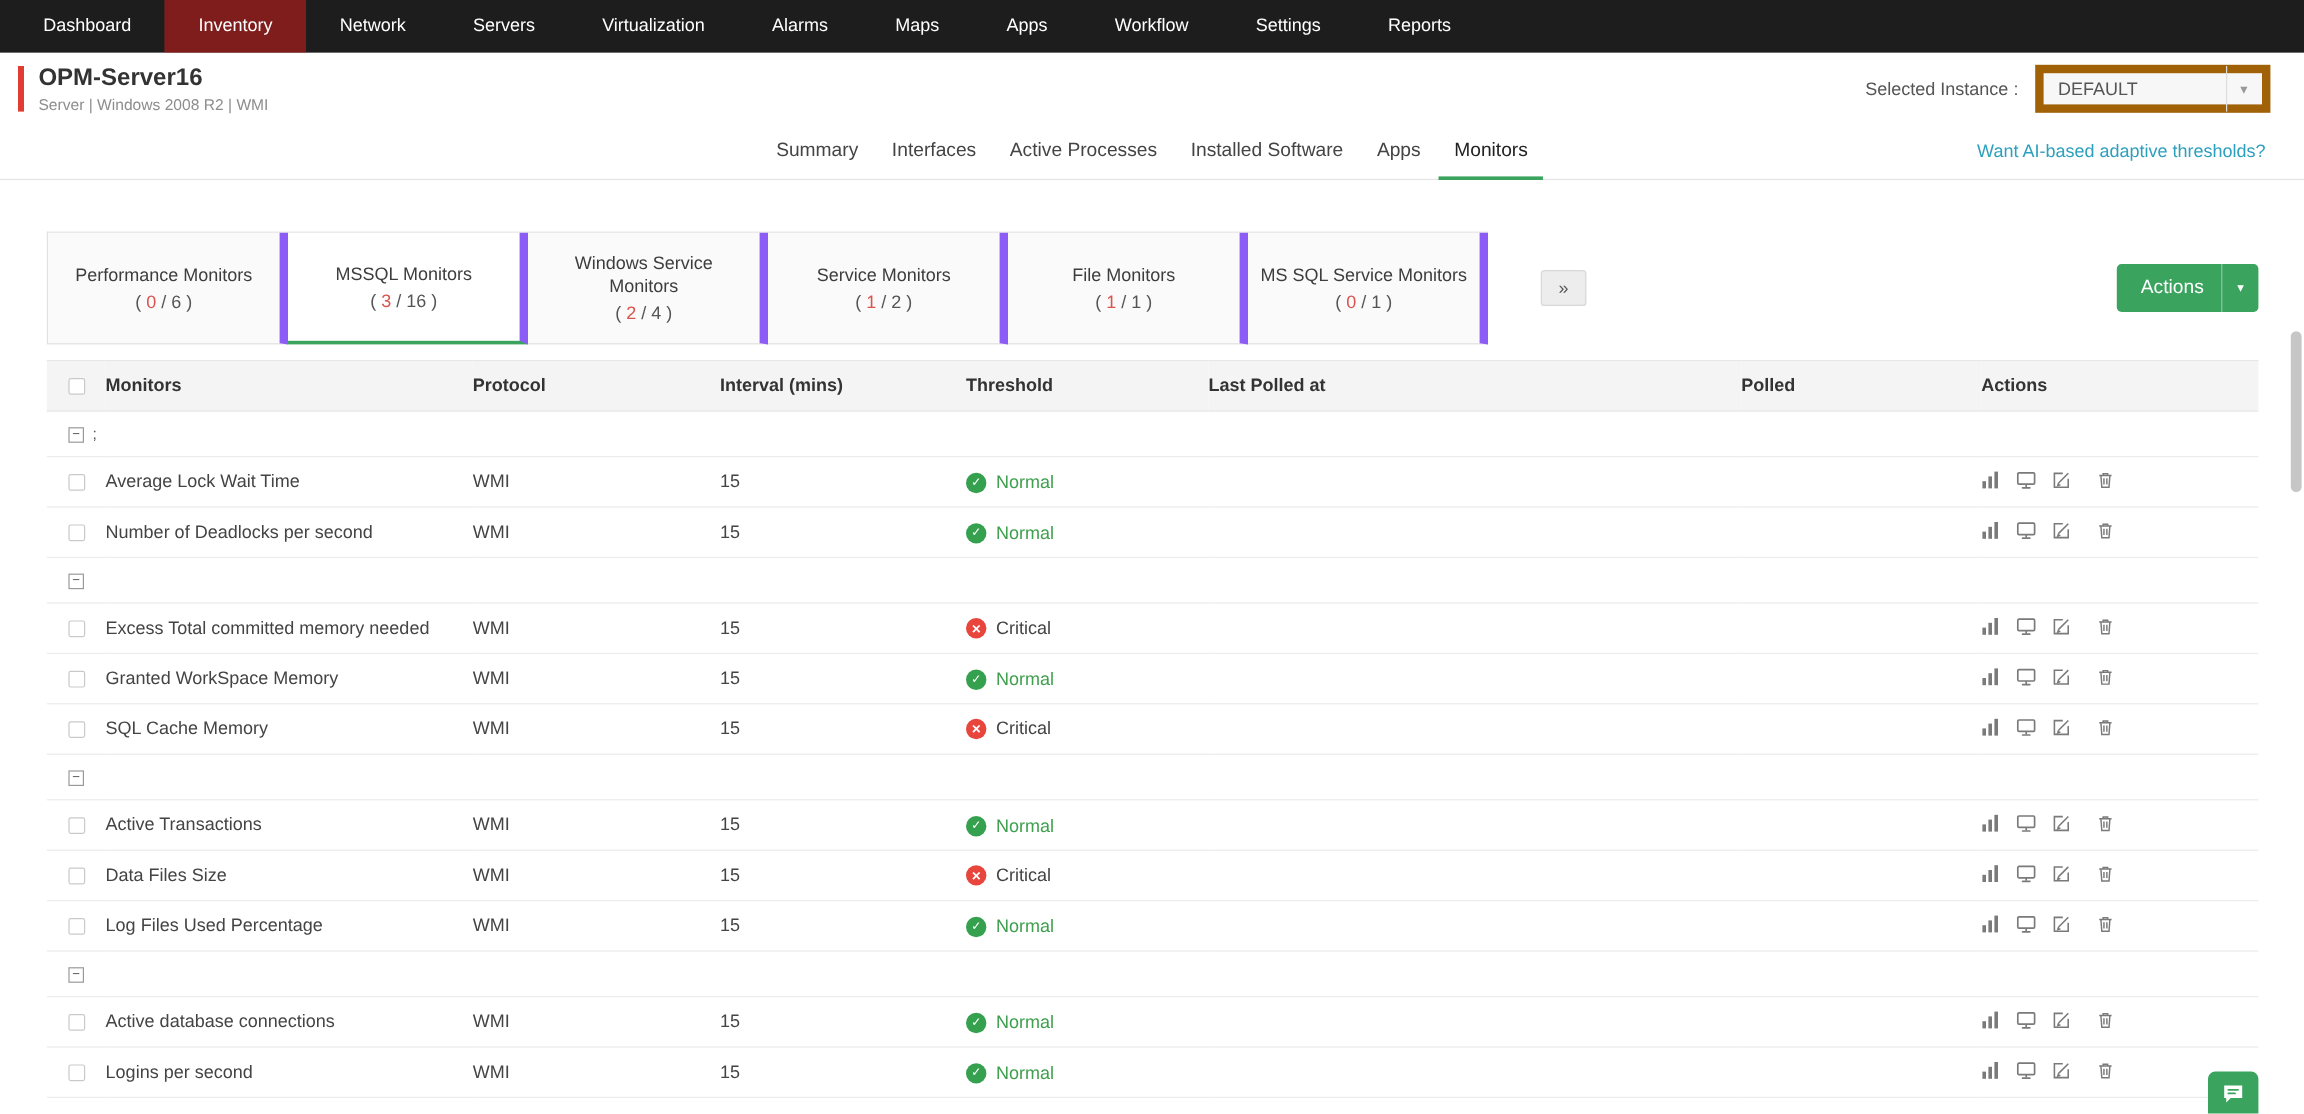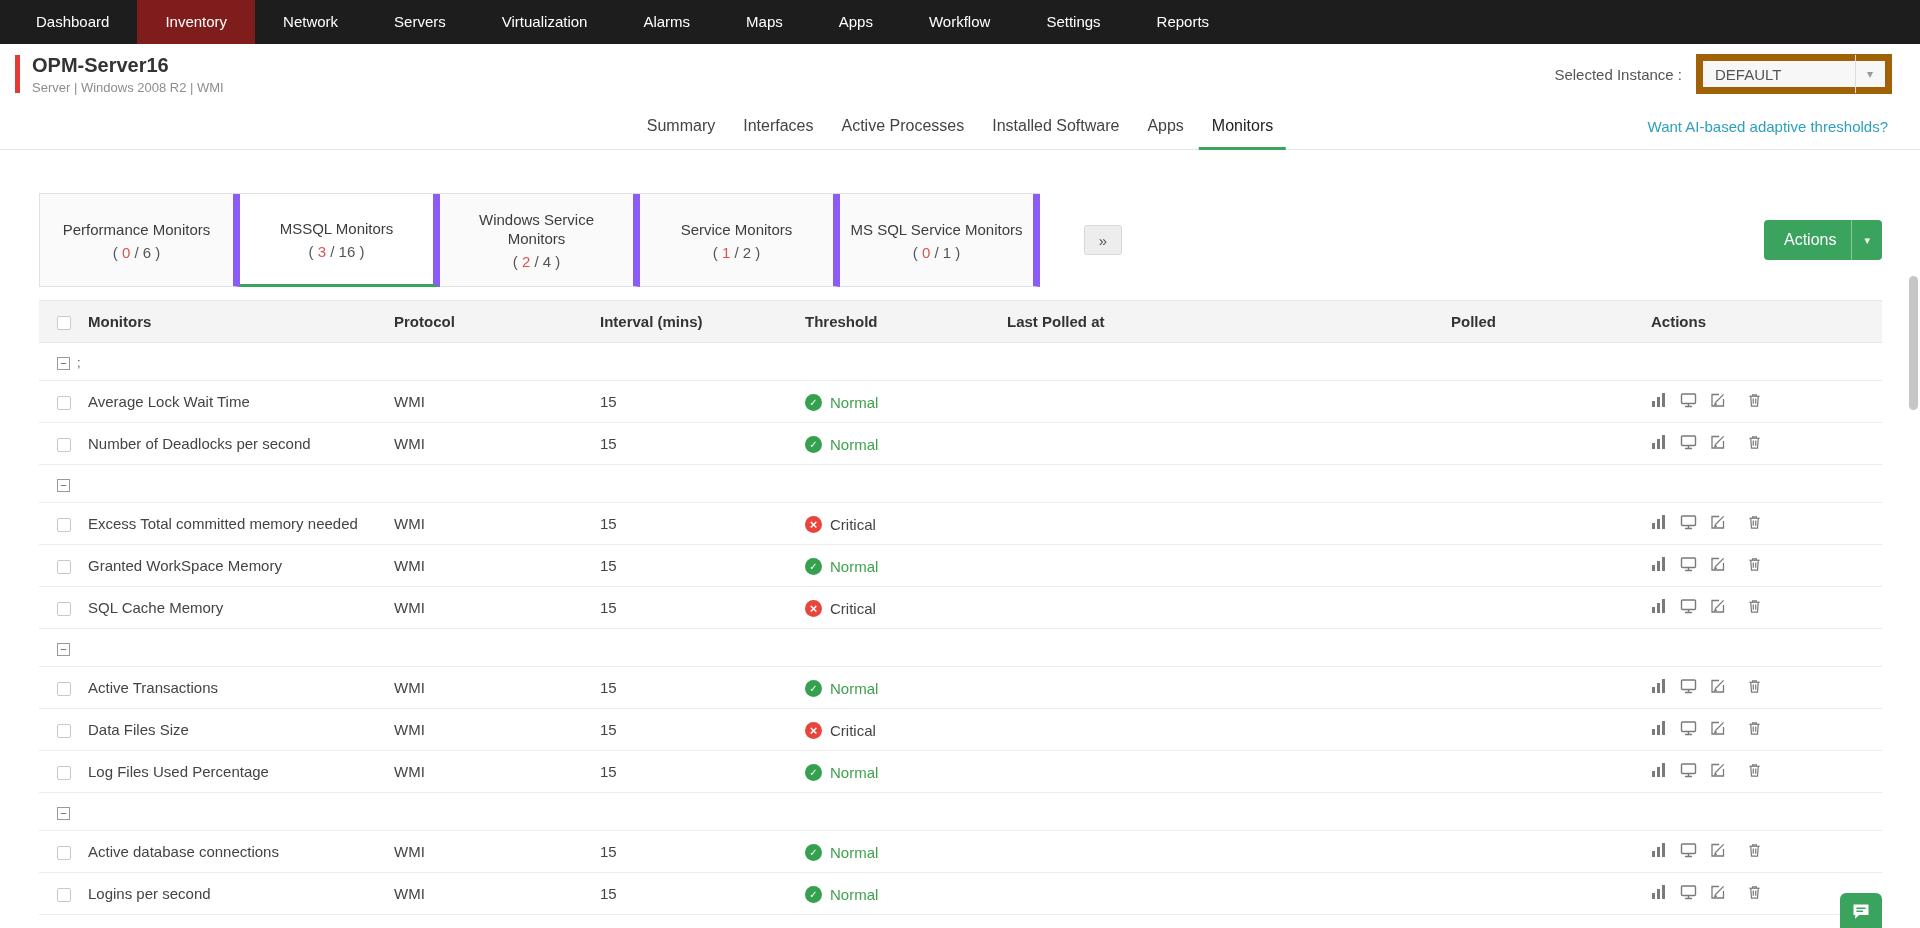--- a/index.html
+++ b/index.html
@@ -125,20 +125,24 @@
       </div>
       <div class="mtab">
         <div class="mlabel">Windows Service Monitors</div>
         <div class="mcount">( <span class="redno">2</span> / 4 )</div>
       </div>
       <div class="mtab">
         <div class="mlabel">Service Monitors</div>
         <div class="mcount">( <span class="redno">1</span> / 2 )</div>
       </div>
       <div class="mtab">
+        <div class="mlabel">File Monitors</div>
+        <div class="mcount">( <span class="redno">1</span> / 1 )</div>
+      </div>
+      <div class="mtab">
         <div class="mlabel">MS SQL Service Monitors</div>
         <div class="mcount">( <span class="redno">0</span> / 1 )</div>
       </div>
     </div>
   <button class="more-btn">»</button>
   <button class="actions-btn">
       <span>Actions</span>
       <span class="acaret">▾</span>
     </button>
 </div>

